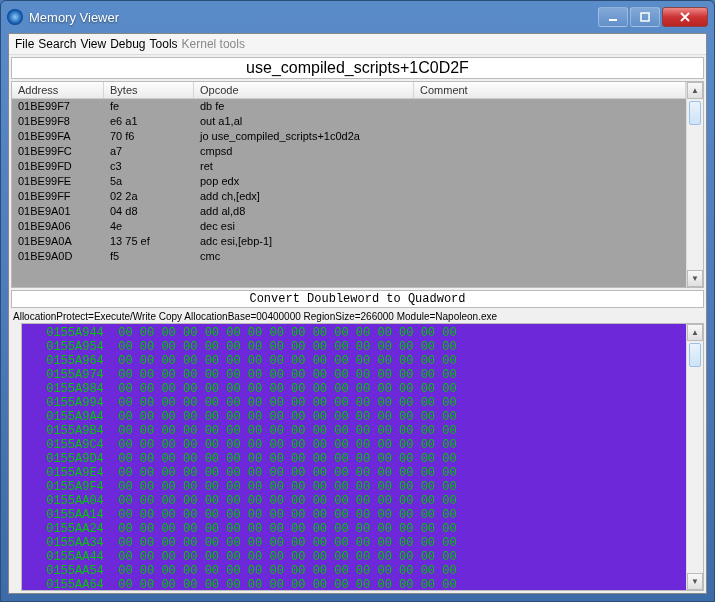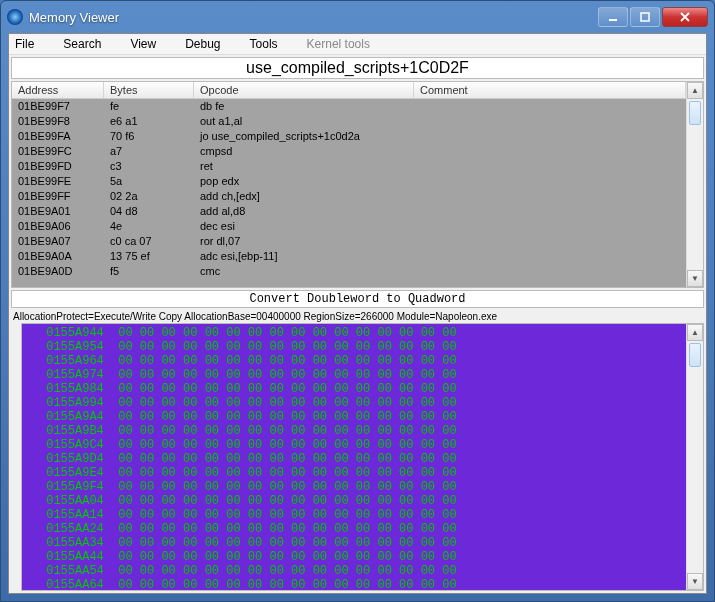--- a/index.html
+++ b/index.html
@@ -56,21 +56,21 @@
   border: 1px solid #888;
   display: flex;
   flex-direction: column;
   overflow: hidden;
 }
 .menubar {
   background: #f5f5f5;
   border-bottom: 1px solid #ddd;
   display: flex;
   padding: 3px 6px;
-  gap: 29px;
+  gap: 4px;
 }
 .menubar span { color: #000; cursor: default; }
 .menubar span.disabled { color: #888; }
 .context-bar {
   background: #fff;
   border: 1px solid #bbb;
   margin: 2px;
   text-align: center;
   padding: 1px 0;
   font-size: 16px;
@@ -265,29 +265,23 @@
               <div class="c op">add al,d8</div>
               <div class="c cmt"></div>
             </div>
             <div class="row">
               <div class="c addr">01BE9A06</div>
               <div class="c bytes">4e</div>
               <div class="c op">dec esi</div>
               <div class="c cmt"></div>
             </div>
             <div class="row">
-              <div class="c addr">01BE9A07</div>
-              <div class="c bytes">c0 ca 07</div>
-              <div class="c op">ror dl,07</div>
-              <div class="c cmt"></div>
-            </div>
-            <div class="row">
               <div class="c addr">01BE9A0A</div>
               <div class="c bytes">13 75 ef</div>
-              <div class="c op">adc esi,[ebp-11]</div>
+              <div class="c op">adc esi,[ebp-1]</div>
               <div class="c cmt"></div>
             </div>
             <div class="row">
               <div class="c addr">01BE9A0D</div>
               <div class="c bytes">f5</div>
               <div class="c op">cmc</div>
               <div class="c cmt"></div>
             </div>
           </div>
       </div>

